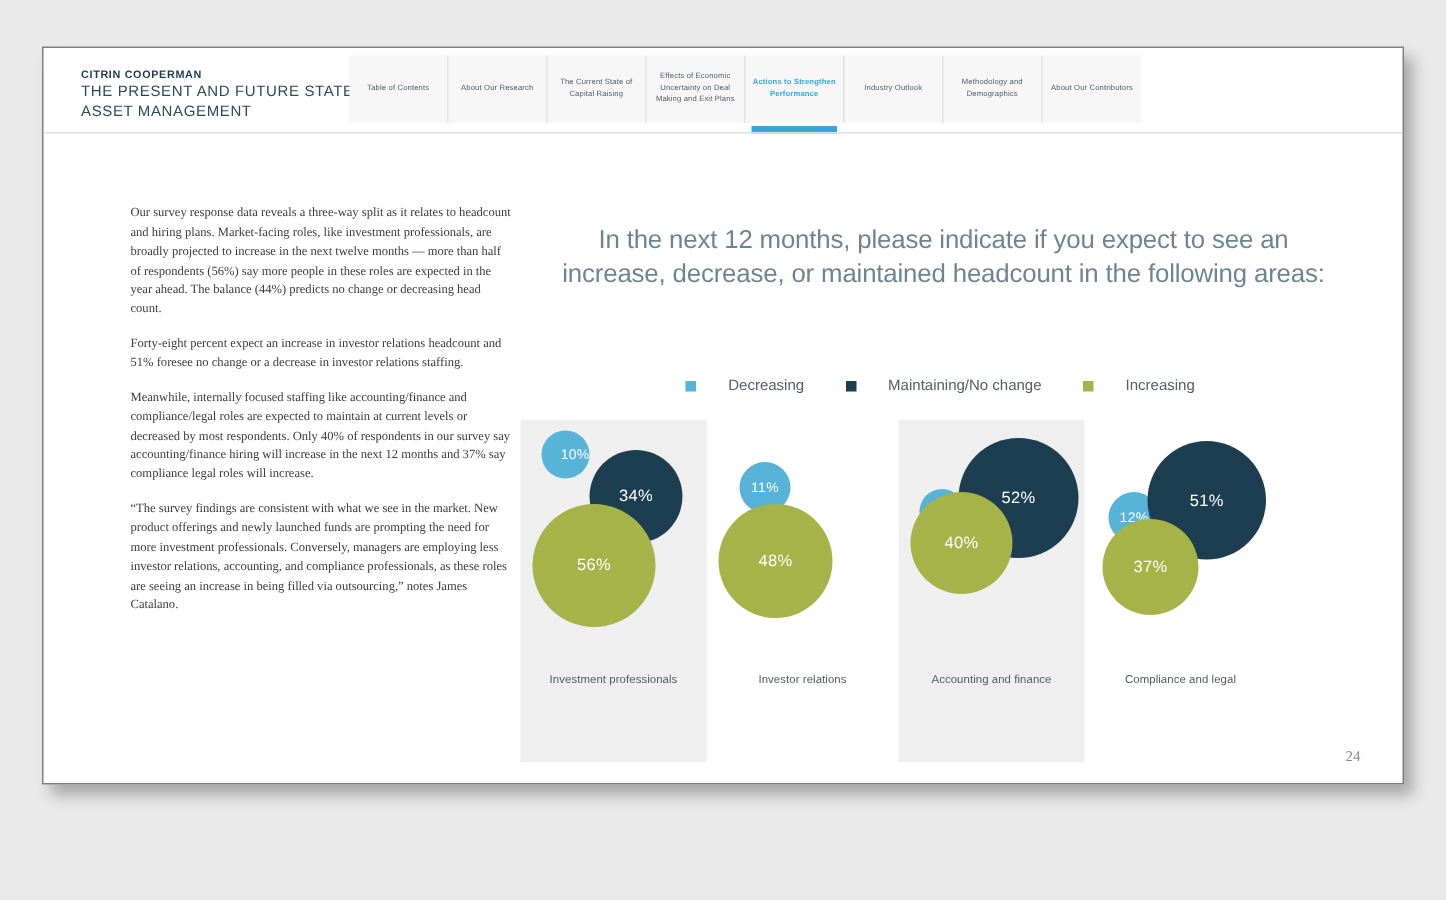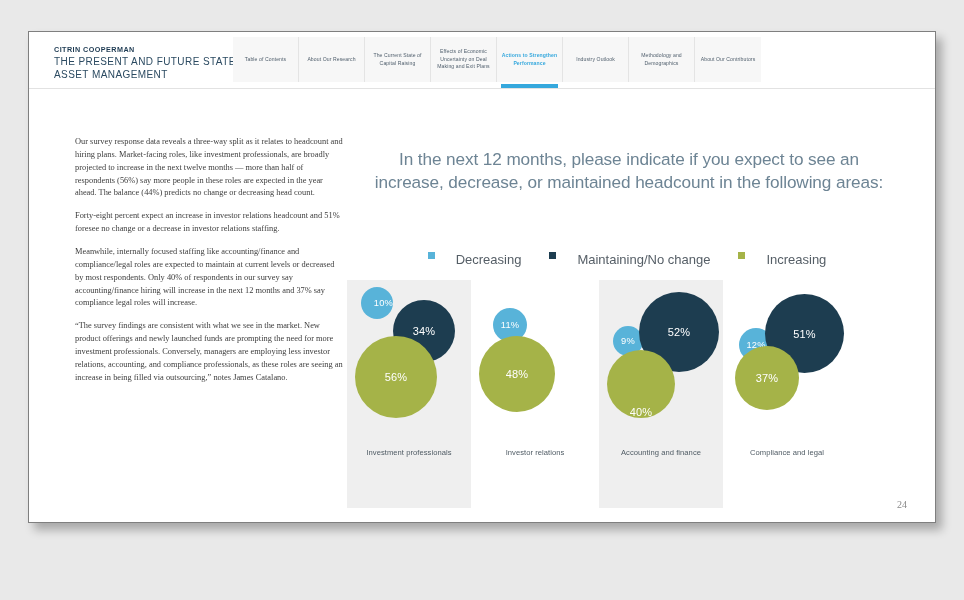--- a/index.html
+++ b/index.html
@@ -115,21 +115,21 @@
     font-family: "Liberation Sans", sans-serif;
     font-size: 9.6px;
     font-weight: bold;
     color: #1d3a52;
     margin-bottom: 4px;
     letter-spacing: 0.1px;
   }
   .article-para {
     font-size: 8.4px;
     line-height: 1.53;
-    margin: 0 0 10px 0;
+    margin: 0 0 10px 12px;
     color: #3c3c3c;
   }
 
   
   #chart-area {
     position: absolute;
     left: 318px;
     top: 108px;
     width: 560px;
     height: 375px;
@@ -150,23 +150,23 @@
     left: 0;
     top: 112px;
     width: 560px;
     display: flex;
     justify-content: center;
     align-items: center;
     gap: 28px;
   }
   .legend-entry {
     display: flex;
-    align-items: flex-start;
+    align-items: center;
     gap: 21px;
-    font-size: 13px;
+    font-size: 10px;
     color: #555e66;
   }
   .legend-swatch {
     width: 7px;
     height: 7px;
     display: inline-block;
   }
 
   #bubble-groups {
     position: absolute;
@@ -321,21 +321,21 @@
           <div class="group-label">Investor relations</div>
         </div>
         <div class="bubble-group shaded">
           <div class="bubble-plot">
             <div class="bubble decreasing small-label" style="width: 30px; height: 30px; left: 14px; top: 46px;">
               <span>9%</span>
             </div>
             <div class="bubble maintaining" style="width: 80px; height: 80px; left: 40px; top: 12px;">
               <span>52%</span>
             </div>
-            <div class="bubble increasing" style="width: 68px; height: 68px; left: 8px; top: 70px; align-items: flex-end;">
+            <div class="bubble increasing" style="width: 68px; height: 68px; left: 8px; top: 48px;">
               <span>40%</span>
             </div>
           </div>
           <div class="group-label">Accounting and finance</div>
         </div>
         <div class="bubble-group">
           <div class="bubble-plot">
             <div class="bubble decreasing small-label" style="width: 34px; height: 34px; left: 14px; top: 48px;">
               <span>12%</span>
             </div>

